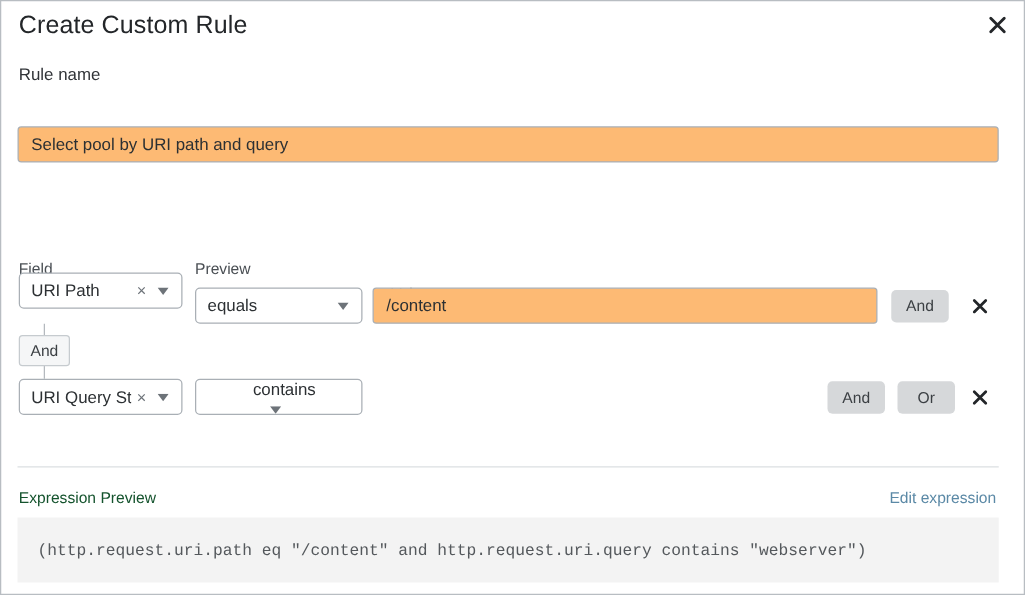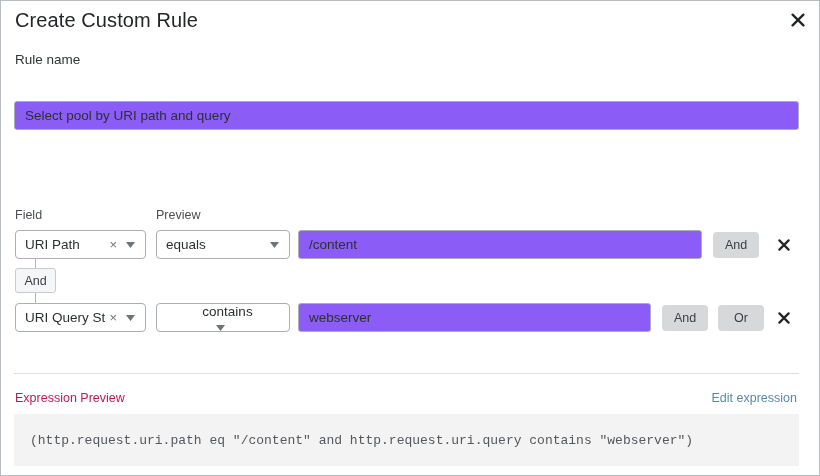--- a/index.html
+++ b/index.html
@@ -61,21 +61,21 @@
     font-size: 12.5px;
     color: #4a4f54;
   }
 
   #rule-name-label  { position:absolute; left:14px; top:51px; }
   #rule-name-hint   { position:absolute; left:14px; top:74px; }
 
   .text-input {
     position: absolute;
     box-sizing: border-box;
-    background: #8b5cf6;
+    background: #fdba74;
     border: 1px solid #a9afb5;
     border-radius: 3px;
     font-family: "Liberation Sans", sans-serif;
     font-size: 13.5px;
     color: #2c3033;
     padding: 0 10px;
     outline: none;
   }
   #rule-name-input {
     left: 13px; top: 100px; width: 785px; height: 29px;
@@ -115,21 +115,21 @@
   }
   .caret {
     width: 18px;
     display: flex;
     align-items: center;
     justify-content: center;
     padding-right: 6px;
   }
   .caret svg { display:block; }
 
-  #field-select-1 { left:14px;  top:229px; width:131px; }
+  #field-select-1 { left:14px;  top:217px; width:131px; }
   #op-select-1    { left:155px; top:229px; width:134px; }
   #value-input-1  { left:297px; top:229px; width:404px; height:29px; }
 
   #field-select-2 { left:14px;  top:302px; width:131px; }
   #op-select-2    { left:155px; top:302px; width:134px;flex-direction:column; }
   #value-input-2  { left:297px; top:302px; width:353px; height:29px; }
 
   
   #connector-line-top {
     position:absolute; left:34px; top:258px; width:1px; height:10px;
@@ -185,21 +185,21 @@
   #remove-1 { left:773px; top:234px; }
   #remove-2 { left:773px; top:307px; }
 
   #divider {
     position:absolute; left:13px; top:372px; width:785px; height:1px;
     background:#dcdfe2;
   }
 
   #expr-label {
     position:absolute; left:14px; top:390px;
-    font-size: 12.5px; color:#be185d;
+    font-size: 12.5px; color:#14532d;
   }
   #edit-expression {
     position:absolute; right:22px; top:390px;
     font-size: 12.5px; color:#5b89a6;
     cursor:pointer;
   }
   #expr-code {
     position:absolute;
     left: 13px; top: 413px; width: 785px; height: 52px;
     box-sizing: border-box;
@@ -281,21 +281,20 @@
 
   <div id="op-select-2" class="select-box">
     <span class="select-text">contains</span>
     <span class="caret">
       <svg width="9" height="6" viewBox="0 0 9 6" aria-hidden="true">
           <path d="M0 0 L9 0 L4.5 6 Z" fill="#6d7379"></path>
         </svg>
     </span>
   </div>
 
-  <input id="value-input-2" class="text-input" type="text" value="webserver" style="">
 
   <button id="and-btn-2" class="pill-btn">And</button>
   <button id="or-btn-2" class="pill-btn">Or</button>
 
   <div id="remove-2" class="row-remove">
     <svg width="12" height="12" viewBox="0 0 12 12" aria-hidden="true">
       <path d="M1.4 1.4 L10.6 10.6 M10.6 1.4 L1.4 10.6" stroke="#232629" stroke-width="2.2" stroke-linecap="round"></path>
     </svg>
   </div>
 

